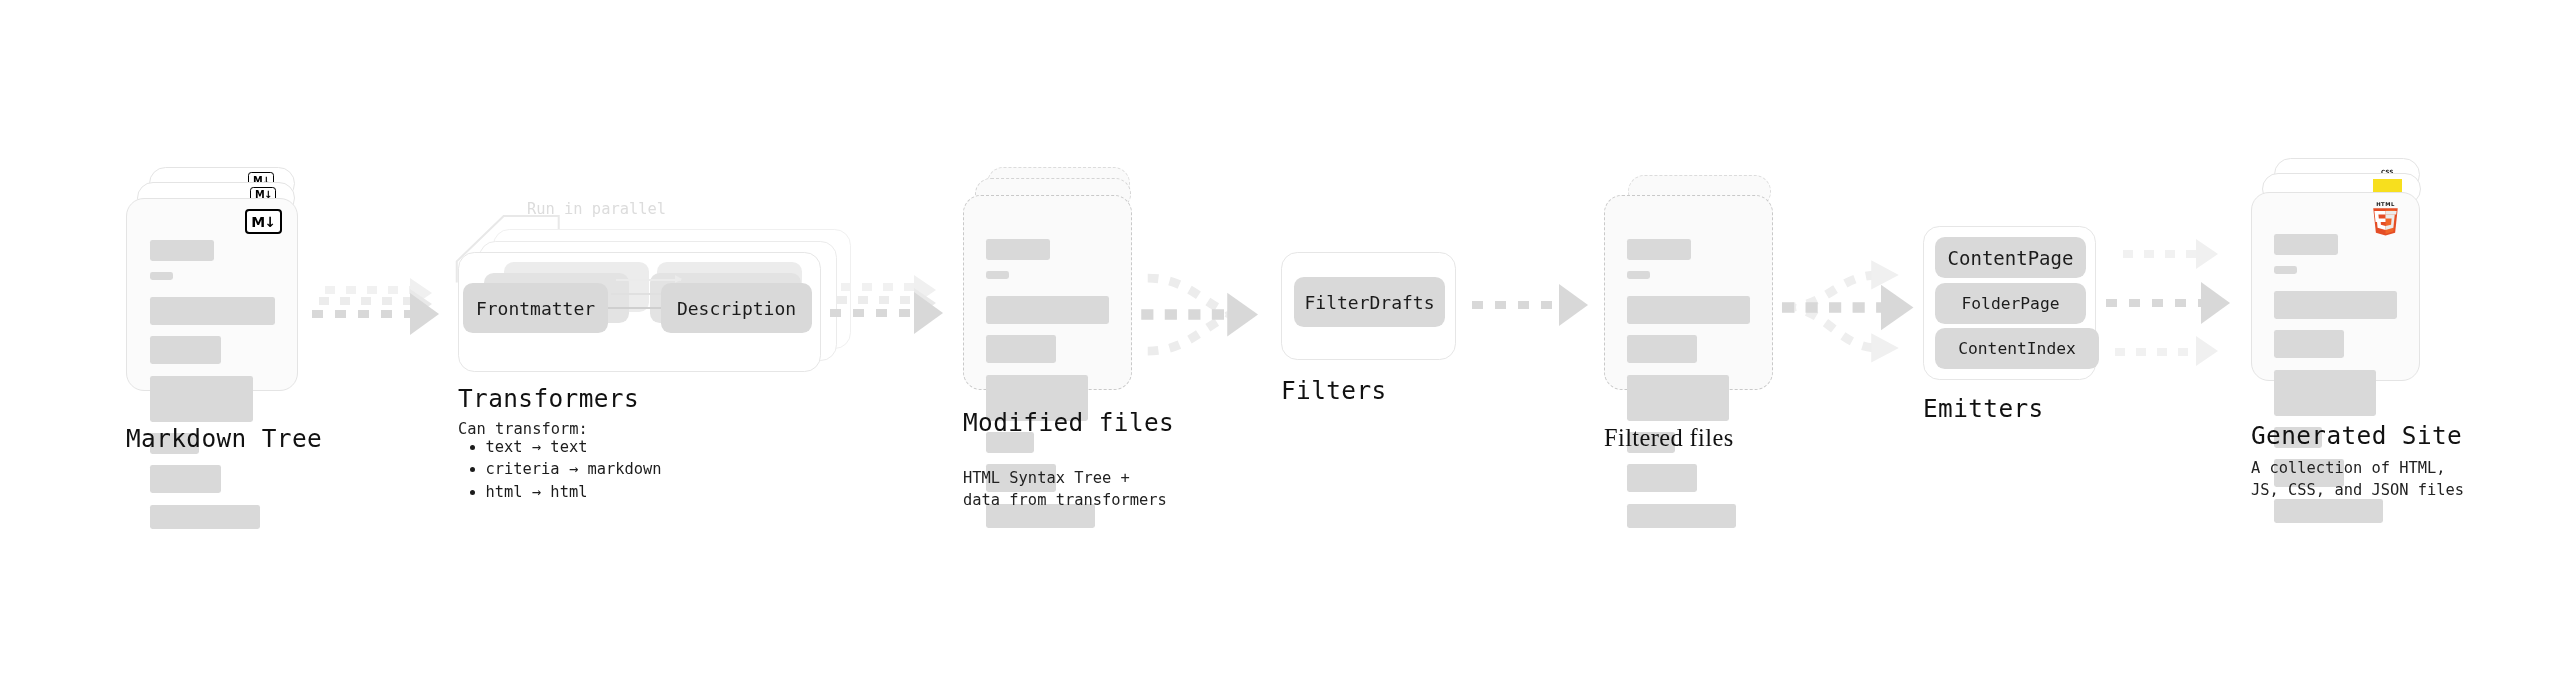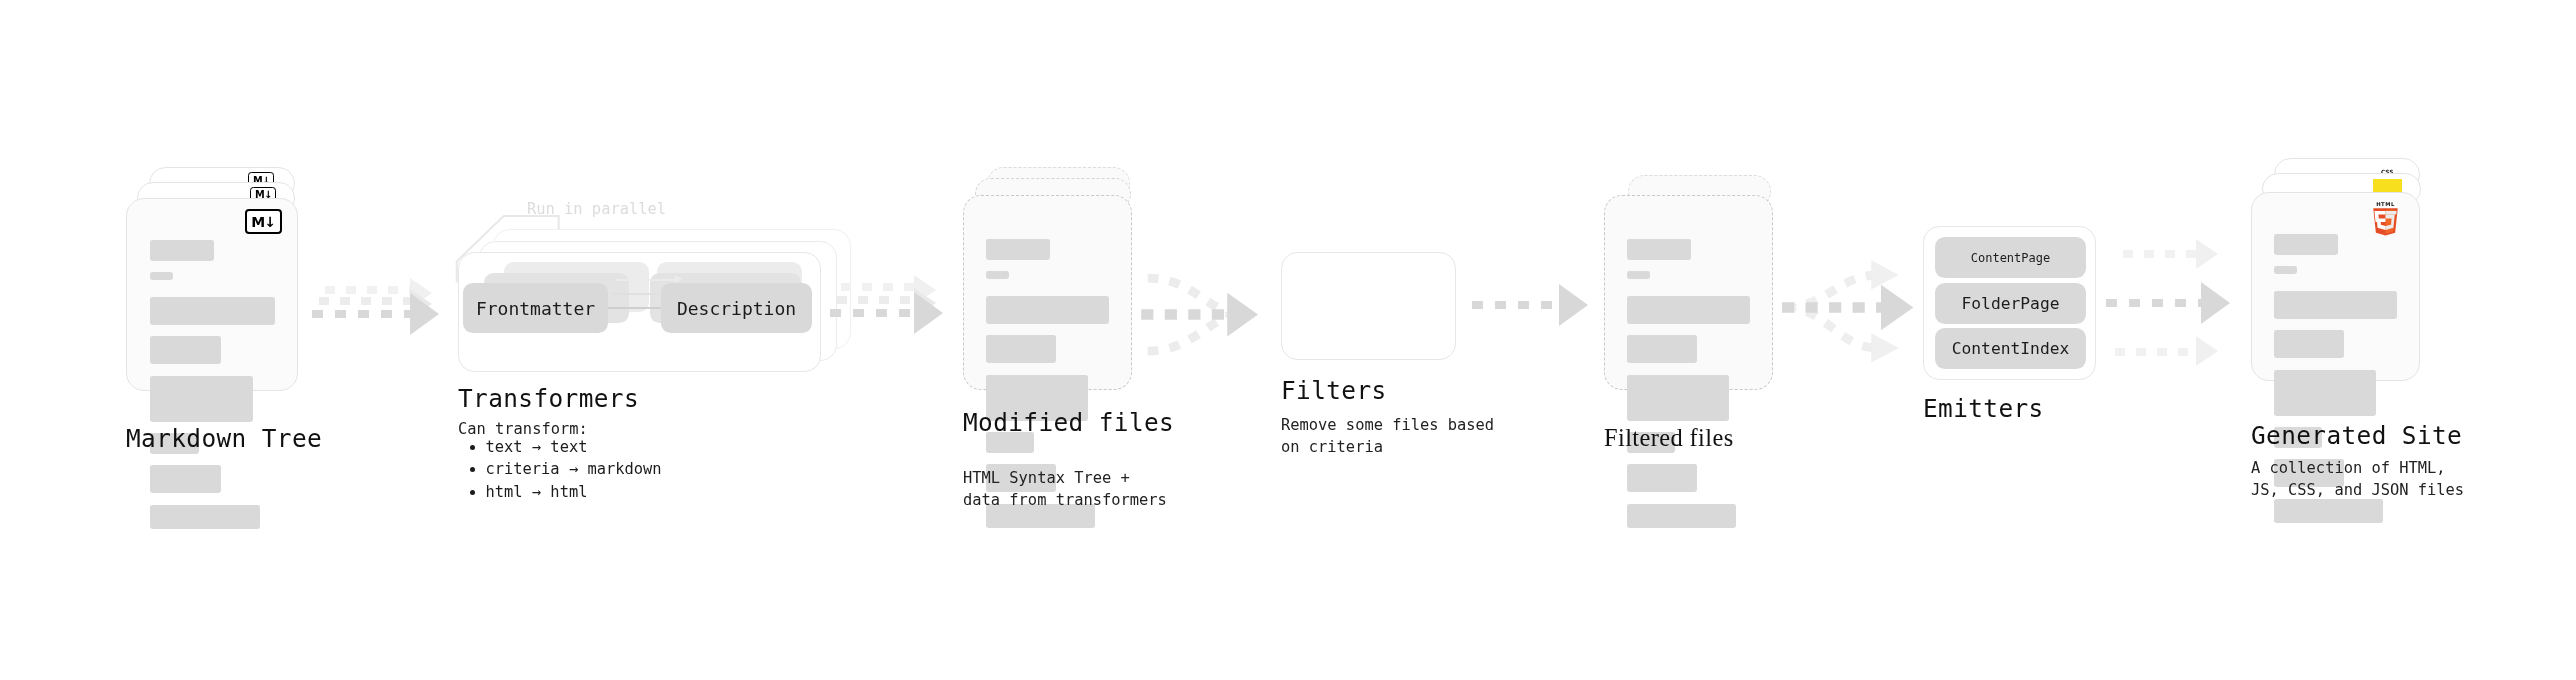--- a/index.html
+++ b/index.html
@@ -203,23 +203,22 @@
 data from transformers</div>
 
   <svg class="abs" style="left:1138px;top:260px;" width="146" height="110" viewBox="0 0 180 135">
     <path d="M12 22 C 58 22, 78 50, 112 66" fill="none" stroke="#ececec" stroke-width="11" stroke-dasharray="13 14" stroke-linecap="butt"></path>
     <path d="M12 112 C 58 112, 78 84, 112 68" fill="none" stroke="#ececec" stroke-width="11" stroke-dasharray="13 14" stroke-linecap="butt"></path>
     <path d="M4 67 L 118 67" fill="none" stroke="#d8d8d8" stroke-width="13" stroke-dasharray="15 14" stroke-linecap="butt"></path>
     <polygon points="110,40 110,94 148,67" fill="#d8d8d8"></polygon>
   </svg>
 
   <div class="gbox" style="left:1281px;top:252px;width:175px;height:108px;"></div>
+  <div class="chip" style="left:1294px;top:277px;width:151px;height:50px;">FilterDrafts</div>
   <div class="title" style="left:1281px;top:376px;">Filters</div>
-  <div class="sub" style="left:1281px;top:414px;">Remove some files based
-on criteria</div>
 
   <div>
     <div class="dashline" style="left:1472px;top:301px;width:96px;"></div>
     <div class="head" style="left:1559px;top:284px;"></div>
   </div>
 
   <div class="stack" style="left:1604px;top:167px;">
     <div class="card dashed" style="left:24.4px;top:8.1px;width:143px;height:32.5px;border-color:#dcdcdc;"></div>
     <div class="card dashed" style="left:0px;top:28.4px;width:169px;height:195px;"></div>
 
@@ -239,23 +238,23 @@
   <svg class="abs" style="left:1780px;top:236px;" width="163" height="142" viewBox="0 0 200 175">
     <path d="M6 88 C 56 88, 70 50, 118 48" fill="none" stroke="#eeeeee" stroke-width="11" stroke-dasharray="13 14" stroke-linecap="butt"></path>
     <polygon points="112,30 112,66 146,48" fill="#f0f0f0"></polygon>
     <path d="M6 88 C 56 88, 70 136, 118 138" fill="none" stroke="#eeeeee" stroke-width="11" stroke-dasharray="13 14" stroke-linecap="butt"></path>
     <polygon points="112,120 112,156 146,138" fill="#f0f0f0"></polygon>
     <path d="M2 88 L 128 88" fill="none" stroke="#d8d8d8" stroke-width="13" stroke-dasharray="15 14" stroke-linecap="butt"></path>
     <polygon points="124,60 124,116 164,88" fill="#d8d8d8"></polygon>
   </svg>
 
   <div class="gbox" style="left:1923px;top:226px;width:173px;height:154px;"></div>
-  <div class="chip" style="left:1935px;top:237px;width:151px;height:41px;font-size:12px;">ContentPage</div>
+  <div class="chip" style="left:1935px;top:237px;width:151px;height:41px;font-size:19px;">ContentPage</div>
   <div class="chip" style="left:1935px;top:283px;width:151px;height:41px;font-size:16.3px;">FolderPage</div>
-  <div class="chip" style="left:1935px;top:328px;width:151px;height:41px;font-size:16.3px;">ContentIndex</div>
+  <div class="chip" style="left:1935px;top:328px;width:164px;height:41px;font-size:16.3px;">ContentIndex</div>
 
   <div class="title" style="left:1923px;top:394px;">Emitters</div>
 
   <div>
     <div class="dashline lighter" style="left:2123px;top:250px;width:83px;"></div>
     <div class="head lighter" style="left:2196px;top:239px;"></div>
 
     <div class="dashline" style="left:2106px;top:299px;width:102px;"></div>
     <div class="head" style="left:2201px;top:282px;"></div>
 

